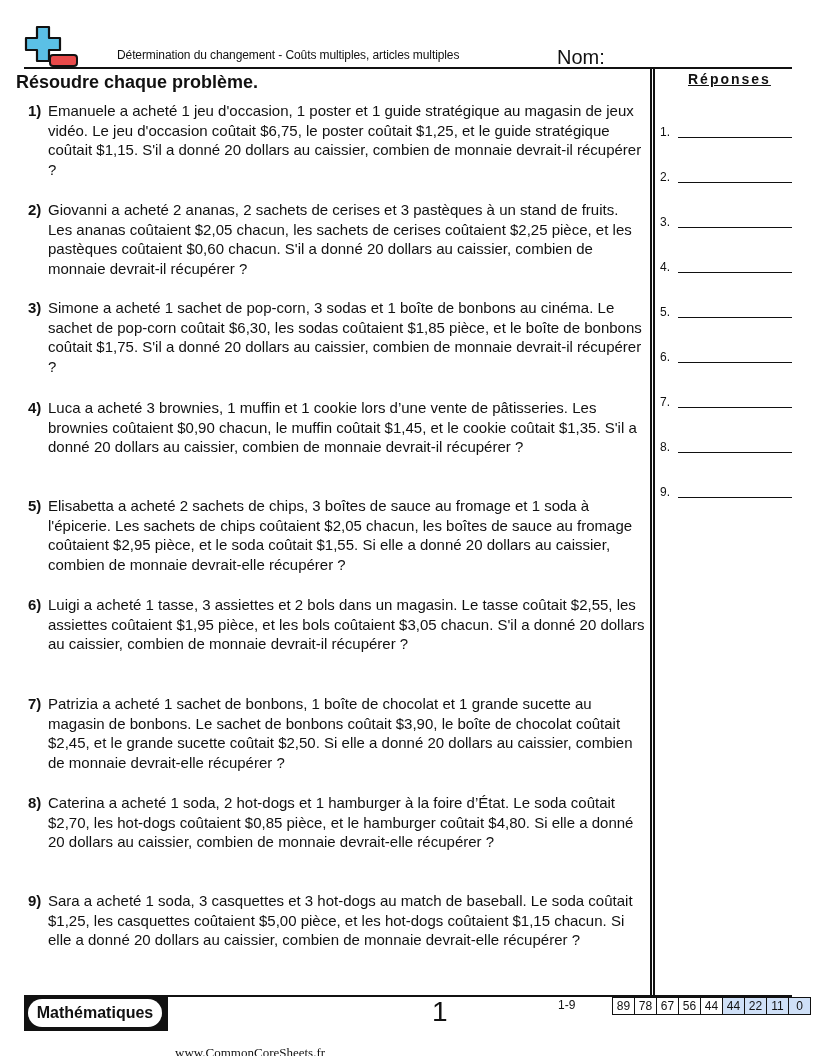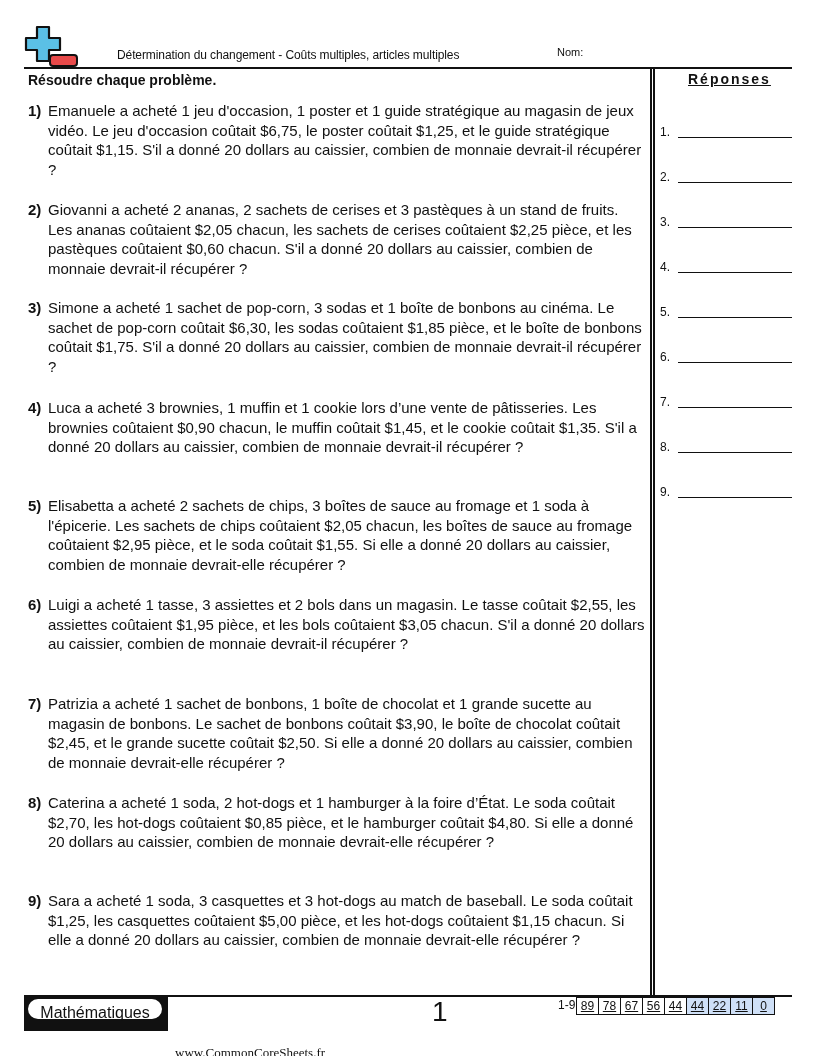--- a/index.html
+++ b/index.html
@@ -1,41 +1,41 @@
 <!DOCTYPE html>
 <html><head>
 <meta charset="utf-8">
 <style>
   html, body { margin: 0; padding: 0; background: #ffffff; }
   body { width: 816px; height: 1056px; position: relative; overflow: hidden;
          font-family: "Liberation Sans", sans-serif; color: #111; }
   .logo { position: absolute; left: 24px; top: 25px; width: 56px; height: 44px; }
   .header-title { position: absolute; left: 117px; top: 48px; font-size: 12px; letter-spacing: -0.1px; }
-  .nom-label { position: absolute; left: 557px; top: 46px; font-size: 11px; }
+  .nom-label { position: absolute; left: 557px; top: 46px; font-size: 20px; }
   .header-rule { position: absolute; left: 24px; right: 24px; top: 67px; height: 2px; background: #111; }
-  .instructions { position: absolute; left: 28px; top: 72px; font-size: 14px; font-weight: bold; }
+  .instructions { position: absolute; left: 16px; top: 72px; font-size: 18px; font-weight: bold; }
   .divider { position: absolute; left: 650px; top: 68px; height: 928px; width: 5px;
              border-left: 2px solid #111; border-right: 2px solid #111; box-sizing: border-box; }
   .answers-title { position: absolute; left: 688px; top: 71px; font-size: 14px; font-weight: bold;
                    letter-spacing: 2px; text-decoration: underline; }
   .answer-row { position: absolute; left: 660px; width: 132px; height: 16px; }
   .answer-num { position: absolute; left: 0; bottom: 0; font-size: 12px; }
   .answer-line { position: absolute; left: 18px; right: 0; bottom: 1px; height: 1px; background: #111; }
   .problem { position: absolute; left: 28px; width: 618px; font-size: 15px; line-height: 19.5px; }
   .problem .num { position: absolute; left: 0; top: 0; font-weight: bold; }
   .problem .text { margin-left: 20px; display: block; }
   .footer-rule { position: absolute; left: 168px; right: 24px; top: 995px; height: 2px; background: #111; }
   .footer-badge { position: absolute; left: 24px; top: 995px; width: 144px; height: 36px; background: #111; }
-  .footer-pill { position: absolute; left: 28px; top: 999px; width: 134px; height: 20px; background: #fff;
-                 border-radius: 14px; font-size: 16px; font-weight: normal; line-height: 28px; text-align: center; }
+  .footer-pill { position: absolute; left: 28px; top: 999px; width: 134px; height: 28px; background: #fff;
+                 border-radius: 14px; font-size: 16px; font-weight: bold; line-height: 28px; text-align: center; }
   .footer-url { position: absolute; left: 175px; top: 1045px; font-size: 13px; font-family: Liberation Serif, serif; }
   .page-num { position: absolute; left: 432px; top: 996px; font-size: 28px; }
   .score-label { position: absolute; left: 558px; top: 998px; font-size: 12px; }
-  .score-table { position: absolute; left: 576px; top: 997px; display: flex;
-                 border: 1px solid #111; border-right: none; text-decoration: underline; }
+  .score-table { position: absolute; left: 612px; top: 997px; display: flex;
+                 border: 1px solid #111; border-right: none; }
   .score-cell { width: 21px; height: 16px; border-right: 1px solid #111; font-size: 12px; line-height: 16px; text-align: center; }
   .score-cell.shaded { background: #cfe0f7; }
 </style>
 </head>
 <body>
 
 <svg class="logo" viewBox="0 0 56 44">
   <path d="M13 2 h12 v11 h11 v12 h-11 v11 h-12 v-11 h-11 v-12 h11 z" fill="#5bc0e6" stroke="#111" stroke-width="2.2" stroke-linejoin="round"></path>
   <rect x="26" y="30" width="27" height="11" rx="3" fill="#e84a4a" stroke="#111" stroke-width="2"></rect>
 </svg>

